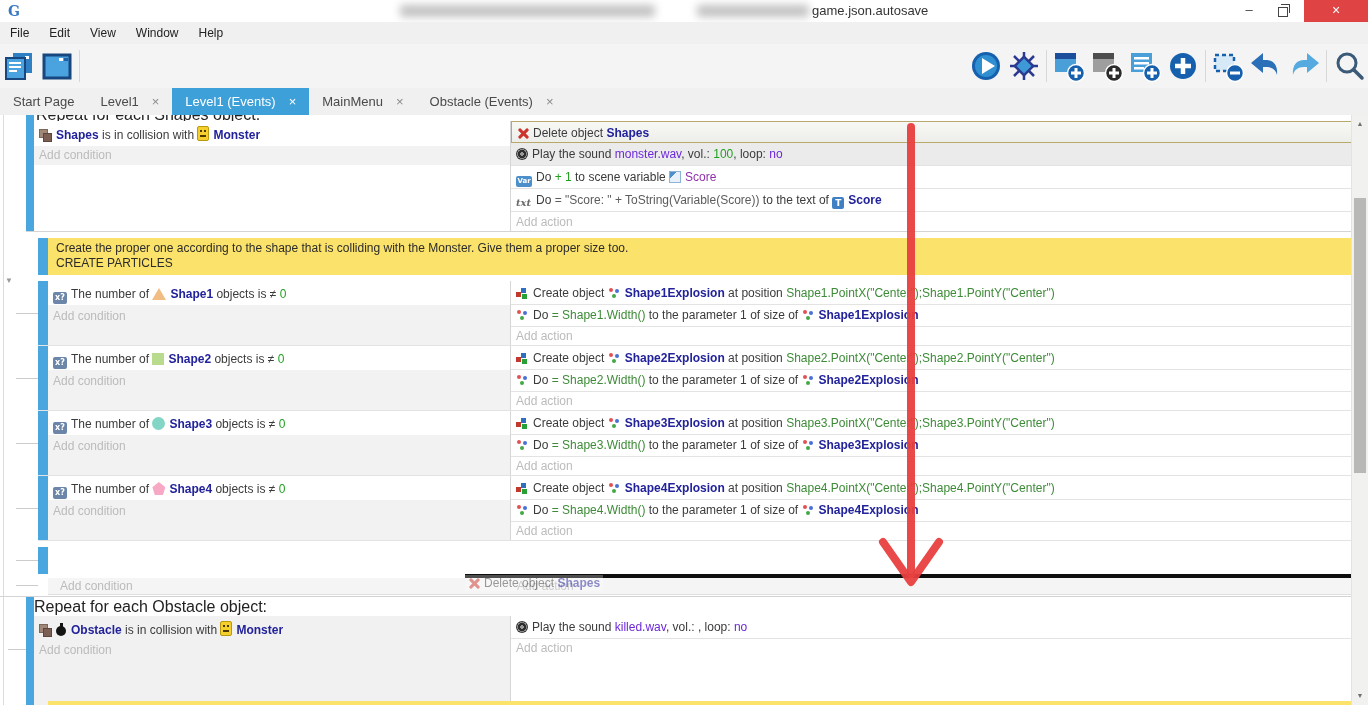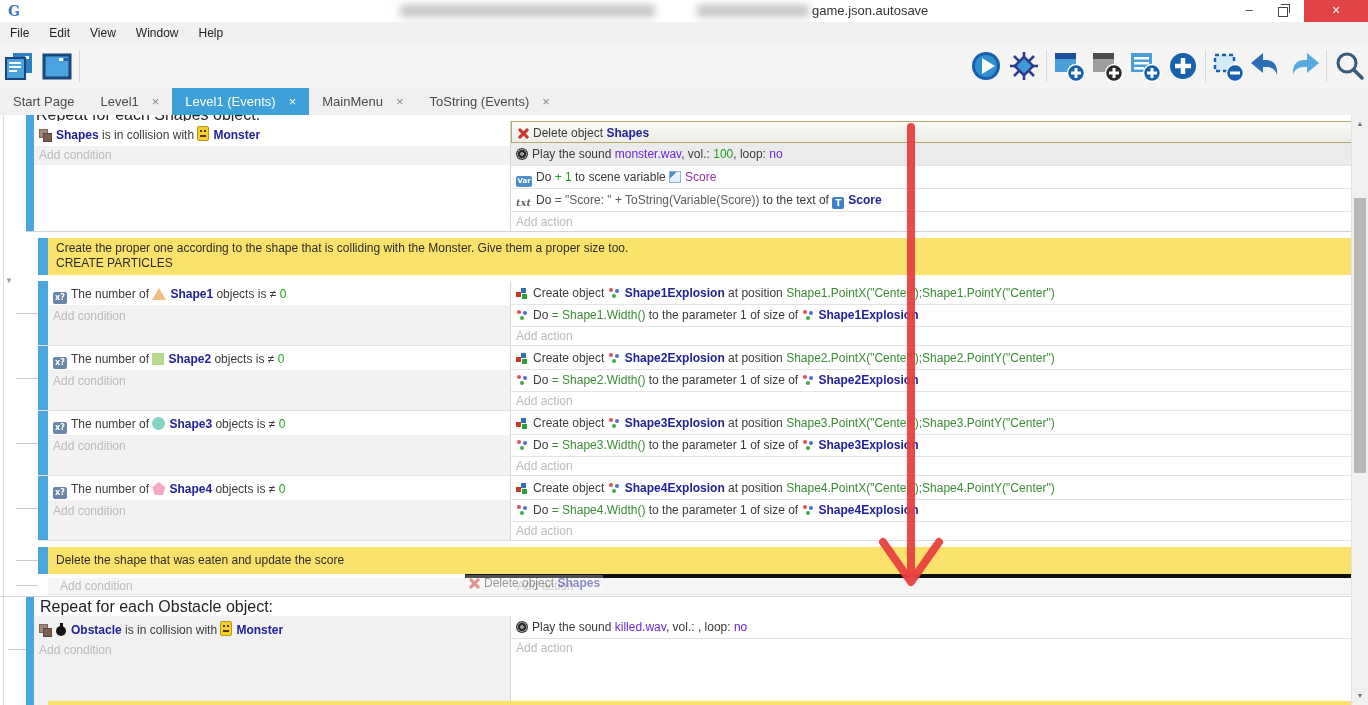--- a/index.html
+++ b/index.html
@@ -226,21 +226,21 @@
     </div>
   <div class="tab active">
       <span>Level1 (Events)</span>
       <span class="tclose"></span>
     </div>
   <div class="tab">
       <span>MainMenu</span>
       <span class="tclose"></span>
     </div>
   <div class="tab">
-      <span>ToString (Events)</span>
+      <span>Obstacle (Events)</span>
       <span class="tclose"></span>
     </div>
 </div>
 
 <div class="sheet">
   <div class="treev" style="top:0;height:590px"></div>
   <div class="twisty"></div>
 
   <div class="conn" style="left:16px;top:198px;width:22px"></div>
   <div class="conn" style="left:16px;top:263px;width:22px"></div>
@@ -323,35 +323,32 @@
     </div>
     <div class="abs" style="left:511px;top:0;width:841px;height:64px;background:#fff">
       <div class="row sep" style="margin-top:2px;height:21px;line-height:21px"><span class="ic ic-create"></span><span class="seg">Create object </span><span class="ic ic-particles"></span><span class="seg obj">Shape4Explosion</span><span class="seg"> at position </span><span class="seg expr">Shape4.PointX("Center");Shape4.PointY("Center")</span></div>
       <div class="row sep" style="height:21px;line-height:21px"><span class="ic ic-particles"></span><span class="seg">Do </span><span class="seg expr">= Shape4.Width()</span><span class="seg"> to the parameter 1 of size of </span><span class="ic ic-particles"></span><span class="seg obj">Shape4Explosion</span></div>
       <div class="row" style="height:18px;line-height:18px"><span class="add">Add action</span></div>
     </div>
     <div class="hline" style="left:38px;top:64px;width:1314px;background:#e3e3e3"></div>
   </div>
 
   <div class="sbar" style="left:38px;top:432px;height:27px"></div>
-  <div class="comment" style="left:48px;top:432px;width:1304px;height:27px;line-height:21px">
-    <div>Delete the shape that was eaten and update the score</div>
-  </div>
 
   <div class="dropline" style="left:465px;top:459px;width:887px;height:4px"></div>
   <div class="abs" style="left:48px;top:463px;width:1304px;height:16px;background:#f5f5f5;border-bottom:1px solid #e0e0e0">
     <span class="add" style="position:absolute;left:12px;font-size:12px;line-height:16px">Add condition</span>
     <span class="add" style="position:absolute;left:469px;font-size:12px;line-height:16px">Add action</span>
   </div>
   <div class="ghost" style="left:465px;top:460px"><span class="ic ic-delete"></span><span class="seg">Delete object </span><span class="seg obj">Shapes</span></div>
 
   <div class="hline" style="left:0;top:481px;width:1352px"></div>
   <div class="bar" style="left:26px;top:482px;height:108px"></div>
   <div class="abs" style="left:34px;top:482px;width:1318px;height:19px;background:#fff">
-    <span class="hdr" style="line-height:19px;padding-left:6px">Repeat for each Obstacle object:</span>
+    <span class="hdr" style="line-height:19px;padding-left:0">Repeat for each Obstacle object:</span>
   </div>
   <div class="condcell" style="left:34px;top:501px;width:477px;height:89px;background:#f1f1f1">
     <div class="row" style="margin-top:3px"><span class="ic ic-collision"></span><span class="ic ic-obstacle"></span><span class="seg obj">Obstacle</span><span class="seg"> is in collision with </span><span class="ic ic-monster"></span><span class="seg obj">Monster</span></div>
     <div class="row" style="height:19px;line-height:19px"><span class="add">Add condition</span></div>
   </div>
   <div class="abs" style="left:511px;top:501px;width:841px;height:89px;background:#fff">
     <div class="row sep"><span class="ic ic-sound"></span><span class="seg">Play the sound </span><span class="seg gray">killed.wav</span><span class="seg">, vol.: , loop: </span><span class="seg gray">no</span></div>
     <div class="row" style="height:19px;line-height:19px"><span class="add">Add action</span></div>
   </div>
 

